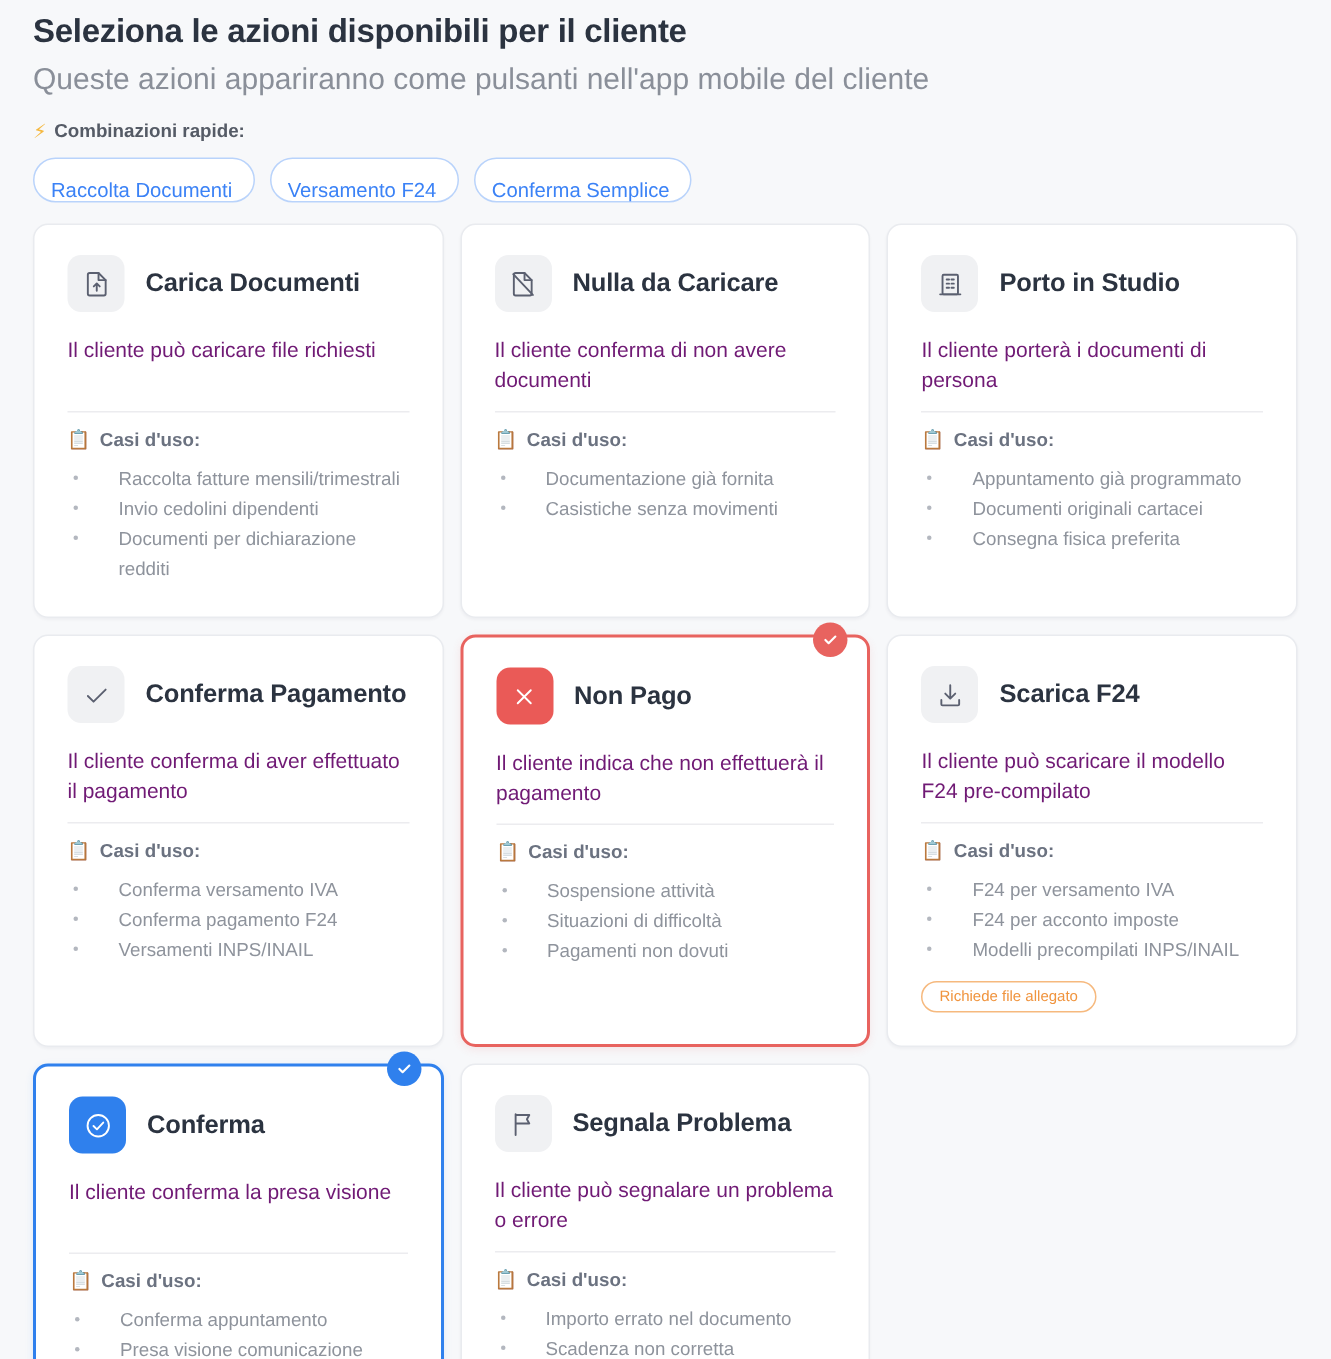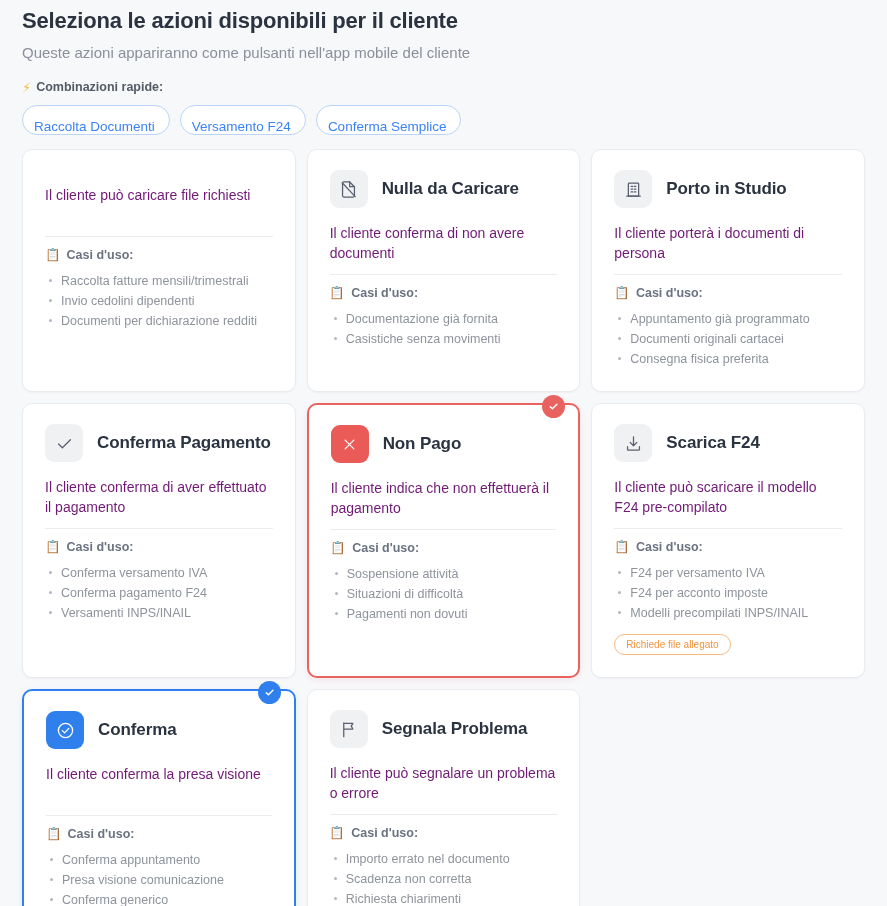--- a/index.html
+++ b/index.html
@@ -22,21 +22,21 @@
   
   .page-title {
     font-size: 22px;
     font-weight: 600;
     color: #2b3340;
     letter-spacing: -0.2px;
     padding-top: 6px;
     line-height: 30px;
   }
   .page-subtitle {
-    font-size: 15px;
+    font-size: 20px;
     color: #8a8f99;
     margin-top: 7px;
     line-height: 20px;
   }
 
   .quick-row { margin-top: 17px; }
   .quick-label-line {
     display: flex;
     align-items: center;
     gap: 5px;
@@ -143,21 +143,21 @@
     font-size: 12.5px;
     font-weight: 600;
     color: #6b7280;
   }
   .clip { font-size: 12.5px; line-height: 1; }
 
   .usecase-list { margin-top: 9px; }
   .usecase-item {
     display: flex;
     align-items: baseline;
-    gap: 9px;
+    gap: 27px;
     font-size: 12.5px;
     color: #8e939c;
     line-height: 20px;
   }
   .dot {
     width: 3px; height: 3px;
     border-radius: 50%;
     background: #b3b7bf;
     flex: 0 0 3px;
     position: relative;
@@ -226,20 +226,30 @@
           <svg width="16" height="16" viewBox="0 0 24 24">
             <path d="M4.5 12.6 9.3 17.4 19.5 7.2" fill="none" stroke="#3b82f6" stroke-width="1.6" stroke-linecap="round" stroke-linejoin="round"></path>
           </svg>
           <span>Conferma Semplice</span>
         </div>
       </div>
   </div>
 
   <div class="grid" id="grid">
       <div class="card">
+        <div class="card-head">
+          <div class="icon-box">
+            <svg width="19" height="19" viewBox="0 0 24 24">
+              <path d="M13.5 2.5H6a1.5 1.5 0 0 0-1.5 1.5v16A1.5 1.5 0 0 0 6 21.5h12a1.5 1.5 0 0 0 1.5-1.5V8.5z" fill="none" stroke="#5b6070" stroke-width="1.6" stroke-linecap="round" stroke-linejoin="round"></path>
+              <path d="M13.5 2.5v6h6" fill="none" stroke="#5b6070" stroke-width="1.6" stroke-linecap="round" stroke-linejoin="round"></path>
+              <path d="M12 17.5v-6M9.5 13.8 12 11.3l2.5 2.5" fill="none" stroke="#5b6070" stroke-width="1.6" stroke-linecap="round" stroke-linejoin="round"></path>
+            </svg>
+          </div>
+          <div class="card-title">Carica Documenti</div>
+        </div>
         <div class="card-desc">Il cliente può caricare file richiesti</div>
         <div class="divider"></div>
         <div class="usecase-label">
           <span class="clip">📋</span>
           <span>Casi d'uso:</span>
         </div>
         <div class="usecase-list">
           <div class="usecase-item">
             <span class="dot"></span>
             <span>Raccolta fatture mensili/trimestrali</span>

